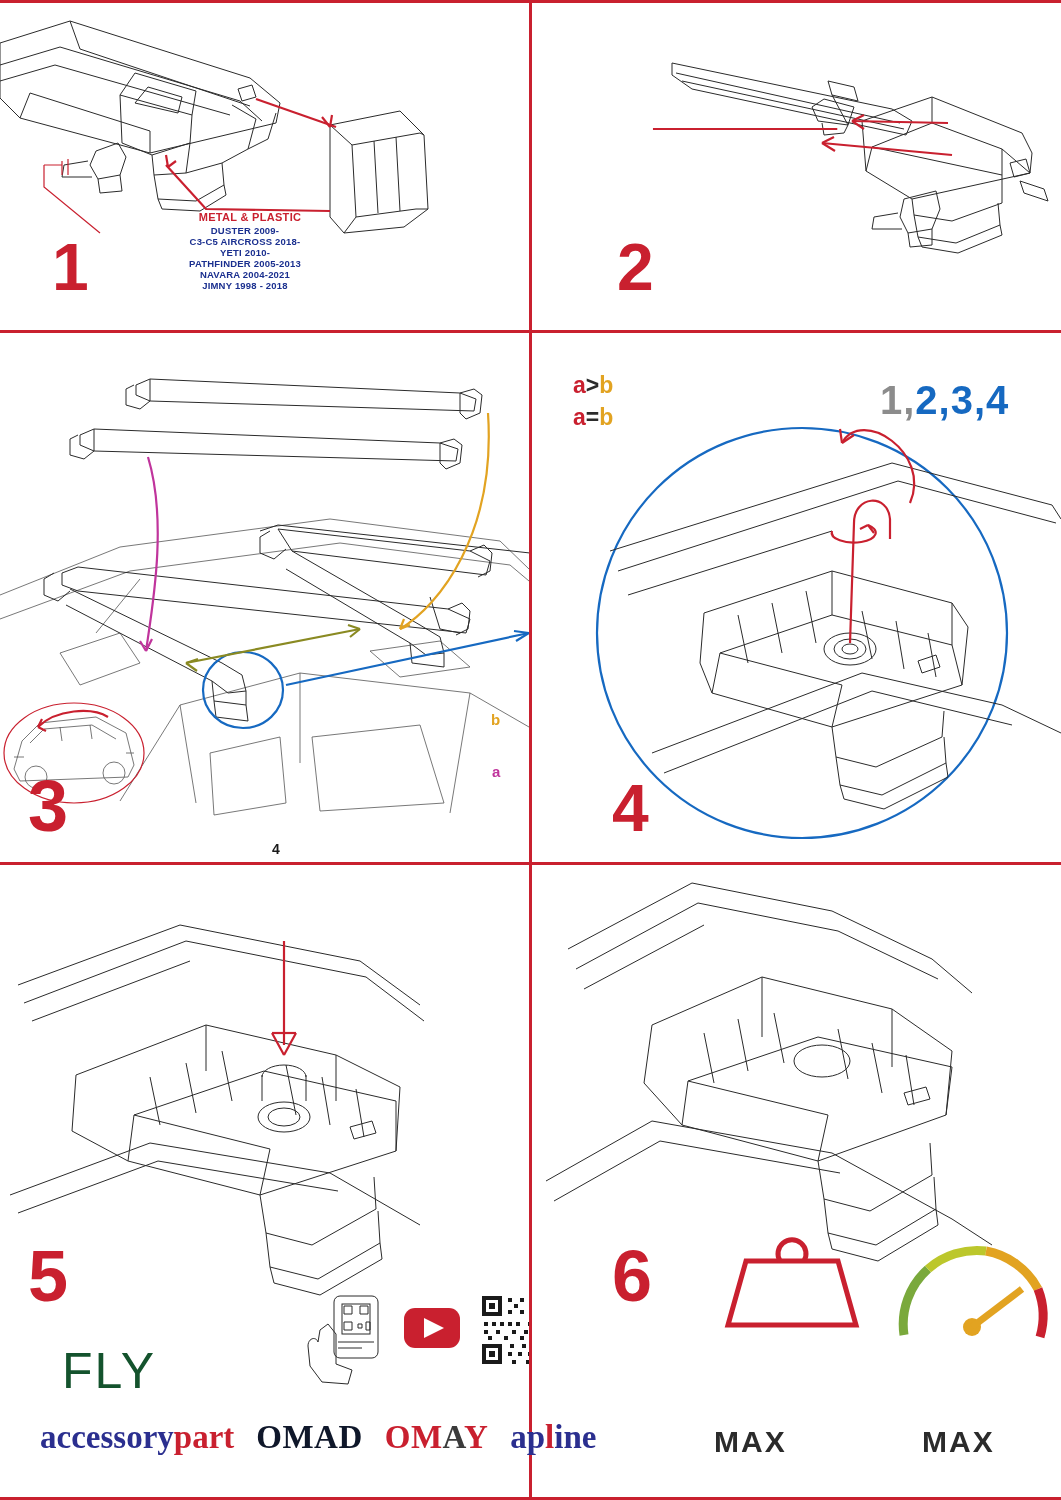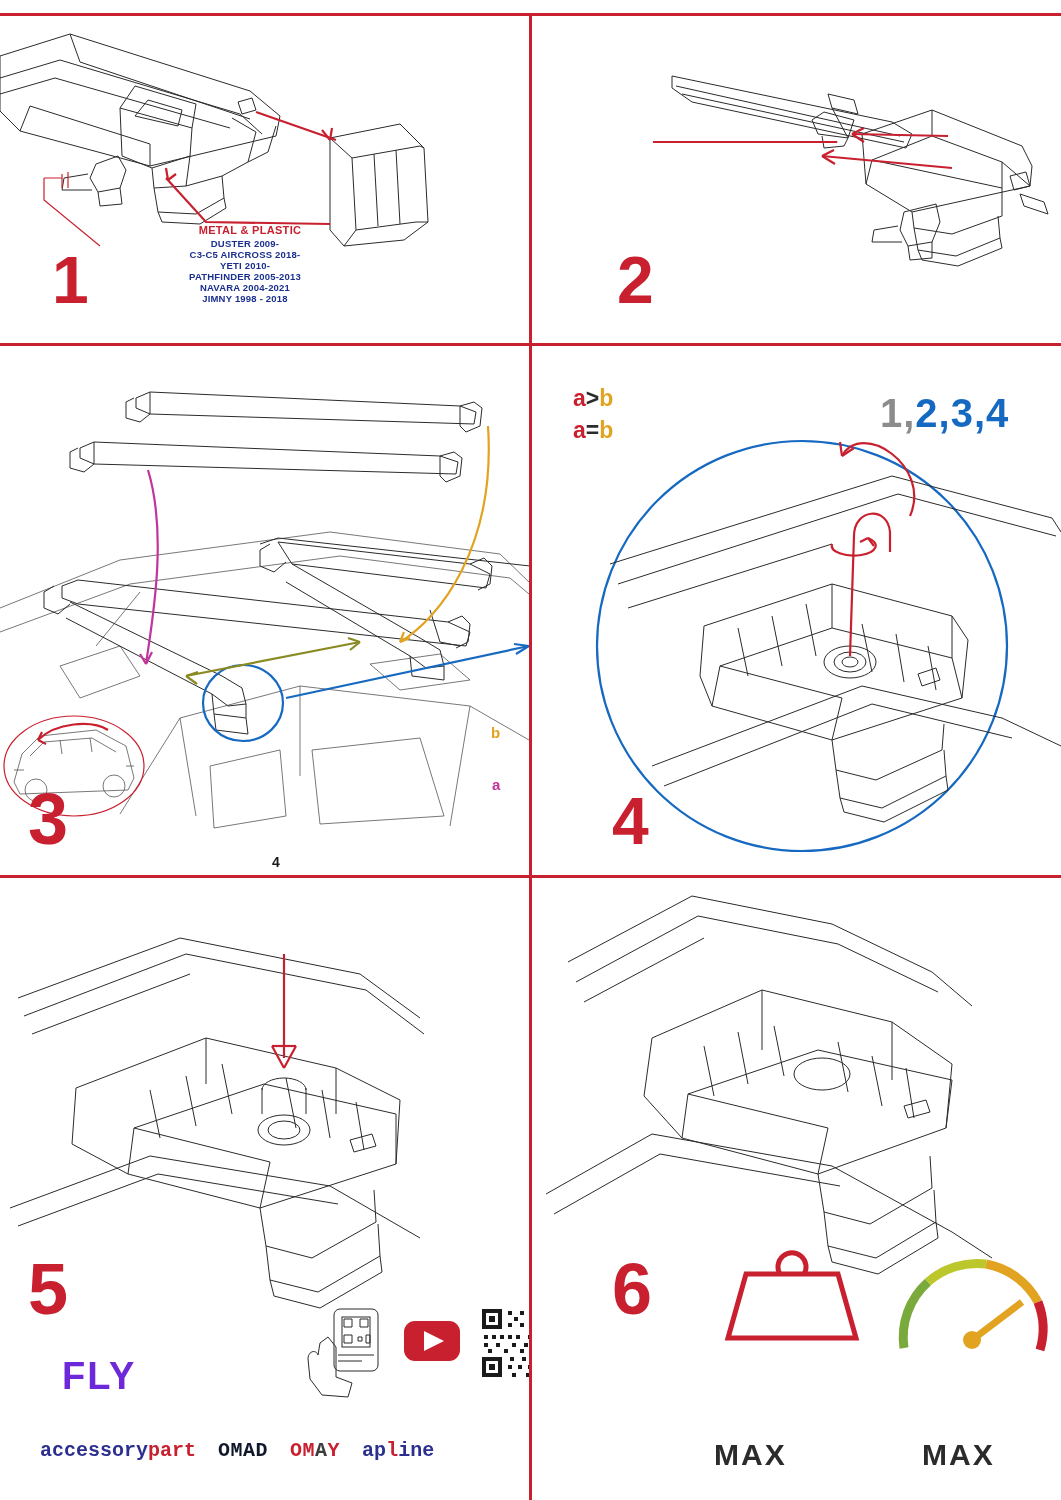--- a/index.html
+++ b/index.html
@@ -1,17 +1,17 @@
 <!DOCTYPE html>
 <html><head>
 <meta charset="utf-8">
 <style>
   html,body{margin:0;padding:0;background:#ffffff;}
   body{width:1061px;height:1500px;position:relative;font-family:"Liberation Sans",sans-serif;overflow:hidden;}
-  .sheet{position:absolute;inset:0;margin-top:13px;}
+  .sheet{position:absolute;inset:0;}
   .hr{position:absolute;left:0;width:1061px;height:3px;background:#c9202f;}
   .hr.top{top:0;}
   .hr.r1{top:330px;}
   .hr.r2{top:862px;}
   .hr.bot{top:1497px;}
   .vr{position:absolute;width:3px;background:#c9202f;}
   .vr.v1{left:529px;top:0;height:330px;}
   .vr.v2{left:529px;top:862px;height:635px;}
   .vr.v3{left:529px;top:330px;height:532px;}
 
@@ -44,23 +44,23 @@
   .lbl{position:absolute;font-weight:bold;font-family:"Liberation Sans",sans-serif;}
   .lbl-b-top{left:491px;top:378px;font-size:15px;color:#e2a321;}
   .lbl-a-top{left:492px;top:430px;font-size:15px;color:#c0349c;}
   .lbl-4{left:272px;top:508px;font-size:14px;color:#1a1a1a;}
 
   .seq{position:absolute;left:880px;top:378px;font-size:40px;font-weight:bold;font-family:"Liberation Sans",sans-serif;letter-spacing:1px;}
   .seq .g{color:#8c8c8c;}
   .seq .bl{color:#1669c1;text-align:center;}
 
   
-  .fly{position:absolute;left:62px;top:1342px;font-size:38px;font-weight:bold;color:#6d28d9;letter-spacing:2px;font-family:"Liberation Sans",sans-serif;}
+  .fly{position:absolute;left:62px;top:1342px;font-size:50px;font-weight:normal;color:#14532d;letter-spacing:2px;font-family:"Liberation Sans",sans-serif;}
   .brandrow{position:absolute;left:40px;top:1415px;width:480px;height:44px;display:flex;align-items:center;gap:22px;}
-  .bx{font-size:20px;font-weight:bold;font-family:Liberation Mono, monospace;white-space:nowrap;}
+  .bx{font-size:33px;font-weight:bold;font-family:Liberation Serif, serif;white-space:nowrap;}
   .accessory{color:#2b2f8f;}
   .accessory .p{color:#c9202f;}
   .omad{color:#0f172a;letter-spacing:.5px;}
   .omay{color:#c9202f;letter-spacing:.5px;}
   .omay .a{color:#3b3b3b;}
   .apline{color:#2b2f8f;}
   .apline .l{color:#c9202f;}
 
   .maxw{position:absolute;left:714px;top:1425px;font-size:30px;font-weight:bold;color:#2b2b2b;letter-spacing:2px;}
   .maxs{position:absolute;left:922px;top:1425px;font-size:30px;font-weight:bold;color:#2b2b2b;letter-spacing:2px;}

